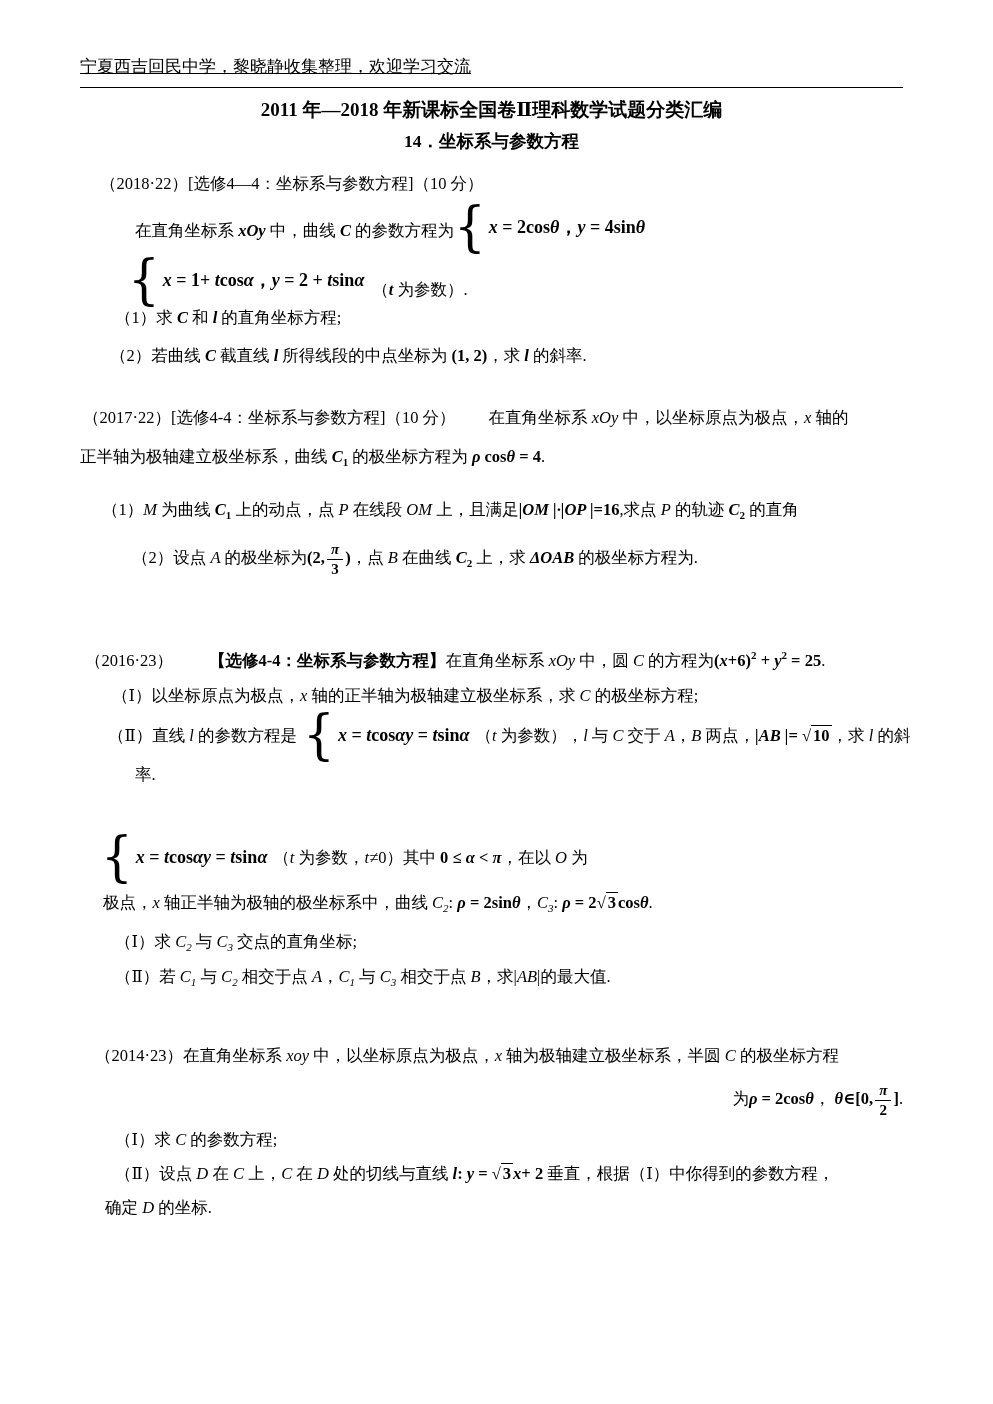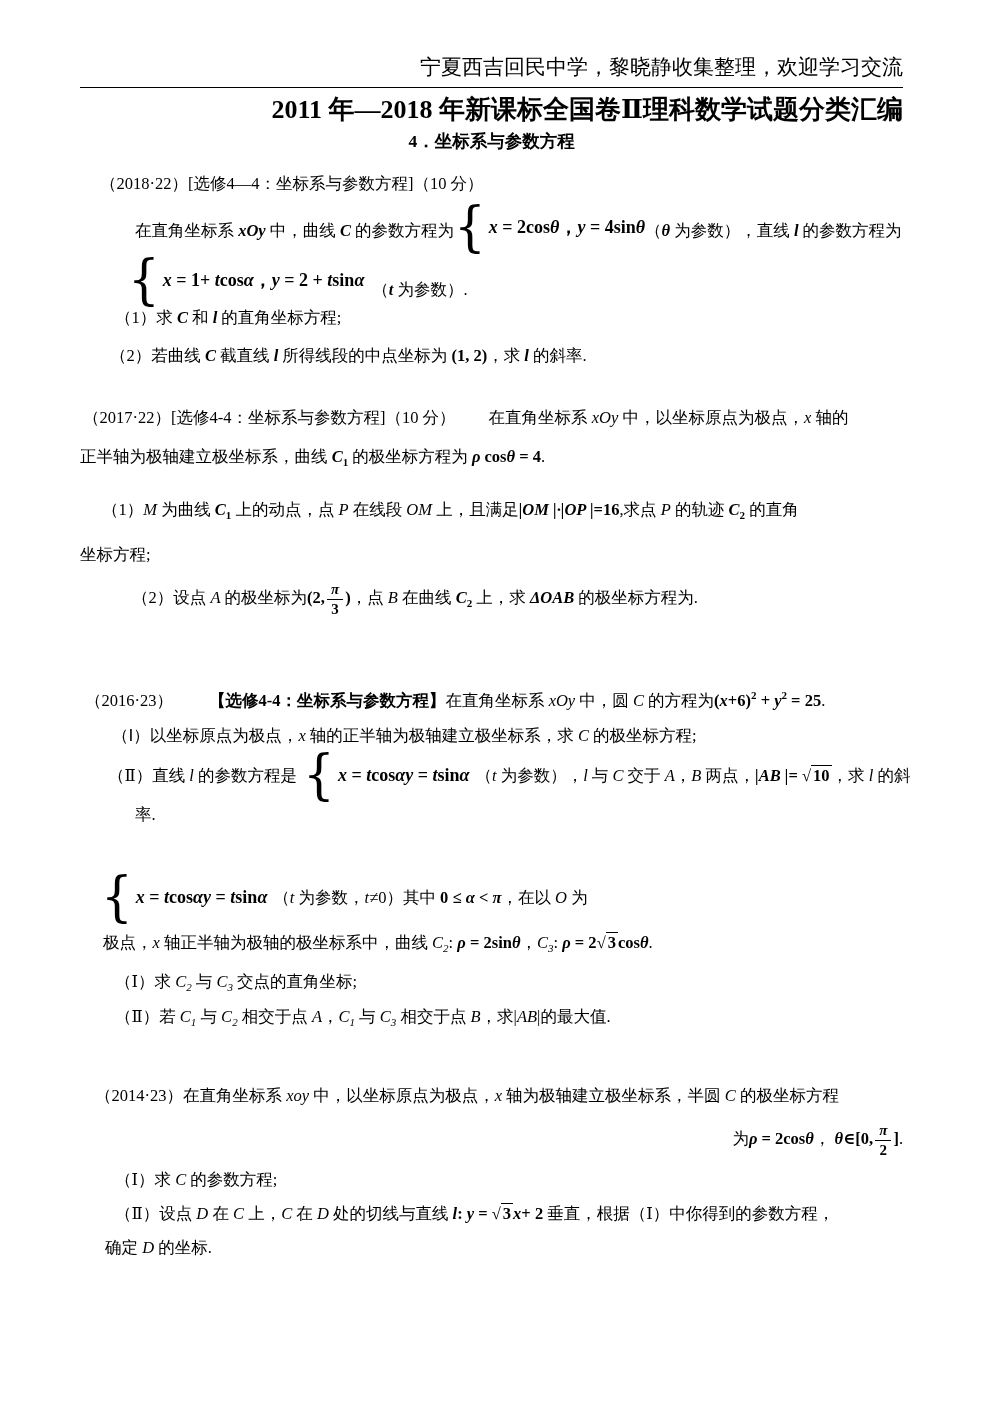--- a/index.html
+++ b/index.html
@@ -1,23 +1,23 @@
 <!DOCTYPE html>
 <html><head>
 <meta charset="utf-8">
 <style>
   html,body{margin:0;padding:0;background:#ffffff;}
   .page{
     position:relative;width:993px;height:1404px;background:#ffffff;color:#000;
     box-sizing:border-box;padding:56px 90px 30px 80px;overflow:hidden;
     font-family:"Liberation Serif","DejaVu Serif",serif;font-size:16.5px;
   }
-  .credit{text-align:right;font-size:21px;line-height:22px;}
+  .credit{font-size:17px;line-height:22px;text-decoration:underline;}
   .rule{border:none;border-top:1.6px solid #000;margin:9px 0 0 0;}
-  .title{font-weight:bold;text-align:right;font-size:26px;line-height:28px;margin-top:8px;}
+  .title{font-weight:bold;text-align:center;font-size:19px;line-height:28px;margin-top:8px;}
   .subtitle{font-weight:bold;text-align:center;font-size:17.5px;line-height:24px;margin-top:5px;}
 
   .line{line-height:30px;white-space:nowrap;}
   .fline{display:flex;align-items:center;white-space:nowrap;}
   .fline.bottom{align-items:flex-end;}
   .fline .seg{white-space:nowrap;}
   .fline.bottom > .seg{padding-bottom:8px;}
   .fline.bottom > .seg.tight{padding-bottom:2px;}
 
   
@@ -53,21 +53,21 @@
   .l-2018-q1{margin:0 0 0 35px;}
   .l-2018-q2{margin:8px 0 4px 30px;}
 
   .l-2017-l1{margin:32px 0 0 3px;}
   .l-2017-l2{margin:9px 0 0 0;}
   .l-2017-q1a{margin:18px 0 0 22px;}
   .l-2017-q1b{margin:10px 0 0 0;}
   .l-2017-q2{margin:2px 0 0 52px;line-height:52px;}
 
   .l-2016-l1{margin:50px 0 0 5px;line-height:32px;}
-  .l-2016-q1{margin:4px 0 0 32px;font-family:Liberation Serif, serif;}
+  .l-2016-q1{margin:4px 0 0 32px;}
   .l-2016-q2{margin:2px 0 0 28px;}
   .l-2016-q2 .sys{margin:0 6px;}
   .l-2016-q2b{margin:2px 0 0 55px;}
 
   .l-2015-p1{margin:45px 0 0 15px;}
   .l-2015-p1 .sys{margin:0 6px;}
   .l-2015-l2{margin:8px 0 0 23px;}
   .l-2015-q1{margin:4px 0 0 35px;}
   .l-2015-q2{margin:0 0 0 35px;}
 
@@ -78,54 +78,52 @@
   .l-2014-q2b{margin:4px 0 0 25px;}
 </style>
 </head>
 <body>
 
 <div class="page">
 
   <div class="credit">宁夏西吉回民中学，黎晓静收集整理，欢迎学习交流</div>
   <hr class="rule">
   <div class="title">2011 年—2018 年新课标全国卷Ⅱ理科数学试题分类汇编</div>
-  <div class="subtitle">4．坐标系与参数方程</div>
+  <div class="subtitle">14．坐标系与参数方程</div>
 
   <section>
     <div class="line l-2018-head">（2018·22）[选修4—4：坐标系与参数方程]（10 分）</div>
     <div class="fline bottom l-2018-p1">
       <span class="seg"><span class="r-t">在直角坐标系 </span><span class="r-bi">xOy</span><span class="r-t"> 中，曲线 </span><span class="r-bi">C</span><span class="r-t"> 的参数方程为</span></span>
       <span class="sys">
         <span class="brace">{</span>
         <span class="rows">
           <span class="row"><span class="r-bi">x</span><span class="r-b"> = 2cos</span><span class="r-bi">θ</span><span class="r-b">，</span></span>
           <span class="row"><span class="r-bi">y</span><span class="r-b"> = 4sin</span><span class="r-bi">θ</span></span>
         </span>
       </span>
-      <span class="seg"><span class="r-t">（</span><span class="r-bi">θ</span><span class="r-t"> 为参数），直线 </span><span class="r-bi">l</span><span class="r-t"> 的参数方程为</span></span>
     </div>
     <div class="fline bottom l-2018-sys2">
       <span class="sys">
         <span class="brace">{</span>
         <span class="rows">
           <span class="row"><span class="r-bi">x</span><span class="r-b"> = 1+ </span><span class="r-bi">t</span><span class="r-b">cos</span><span class="r-bi">α</span><span class="r-b">，</span></span>
           <span class="row"><span class="r-bi">y</span><span class="r-b"> = 2 + </span><span class="r-bi">t</span><span class="r-b">sin</span><span class="r-bi">α</span></span>
         </span>
       </span>
       <span class="seg tight tail"><span class="r-t">（</span><span class="r-bi">t</span><span class="r-t"> 为参数）.</span></span>
     </div>
     <div class="line l-2018-q1"><span class="r-t">（1）求 </span><span class="r-bi">C</span><span class="r-t"> 和 </span><span class="r-bi">l</span><span class="r-t"> 的直角坐标方程;</span></div>
     <div class="line l-2018-q2"><span class="r-t">（2）若曲线 </span><span class="r-bi">C</span><span class="r-t"> 截直线 </span><span class="r-bi">l</span><span class="r-t"> 所得线段的中点坐标为 </span><span class="r-b">(1, 2)</span><span class="r-t">，求 </span><span class="r-bi">l</span><span class="r-t"> 的斜率.</span></div>
   </section>
 
   <section>
     <div class="line l-2017-l1"><span class="r-t">（2017·22）[选修4-4：坐标系与参数方程]（10 分）　　在直角坐标系 </span><span class="r-i">xOy</span><span class="r-t"> 中，以坐标原点为极点，</span><span class="r-i">x</span><span class="r-t"> 轴的</span></div>
     <div class="line l-2017-l2"><span class="r-t">正半轴为极轴建立极坐标系，曲线 </span><span class="r-bi">C</span><span class="r-sb">1</span><span class="r-t"> 的极坐标方程为 </span><span class="r-bi">ρ</span><span class="r-b"> cos</span><span class="r-bi">θ</span><span class="r-b"> = 4</span><span class="r-t">.</span></div>
     <div class="line l-2017-q1a"><span class="r-t">（1）</span><span class="r-i">M</span><span class="r-t"> 为曲线 </span><span class="r-bi">C</span><span class="r-sb">1</span><span class="r-t"> 上的动点，点 </span><span class="r-i">P</span><span class="r-t"> 在线段 </span><span class="r-i">OM</span><span class="r-t"> 上，且满足</span><span class="r-bi">|OM |·|OP |</span><span class="r-b">=16</span><span class="r-t">,求点 </span><span class="r-i">P</span><span class="r-t"> 的轨迹 </span><span class="r-bi">C</span><span class="r-sb">2</span><span class="r-t"> 的直角</span></div>
-    <div class="line l-2017-q1b"><span class="r-t">坐标方程;</span></div>
     <div class="line l-2017-q2"><span class="r-t">（2）设点 </span><span class="r-i">A</span><span class="r-t"> 的极坐标为</span><span class="r-b">(2,</span><span class="frac">
           <span class="fnum">π</span>
           <span class="fden">3</span>
         </span><span class="r-b">)</span><span class="r-t">，点 </span><span class="r-i">B</span><span class="r-t"> 在曲线 </span><span class="r-bi">C</span><span class="r-sb">2</span><span class="r-t"> 上，求 </span><span class="r-bi">ΔOAB</span><span class="r-t"> 的极坐标方程为.</span></div>
   </section>
 
   <section>
     <div class="line l-2016-l1"><span class="r-t">（2016·23）</span><span class="r-bt">【选修4-4：坐标系与参数方程】</span><span class="r-t">在直角坐标系 </span><span class="r-i">xOy</span><span class="r-t"> 中，圆 </span><span class="r-i">C</span><span class="r-t"> 的方程为</span><span class="r-b">(</span><span class="r-bi">x</span><span class="r-b">+6)</span><span class="r-sp">2</span><span class="r-b"> + </span><span class="r-bi">y</span><span class="r-sp">2</span><span class="r-b"> = 25</span><span class="r-t">.</span></div>
     <div class="line l-2016-q1"><span class="r-t">（Ⅰ）以坐标原点为极点，</span><span class="r-i">x</span><span class="r-t"> 轴的正半轴为极轴建立极坐标系，求 </span><span class="r-i">C</span><span class="r-t"> 的极坐标方程;</span></div>
     <div class="fline l-2016-q2">

